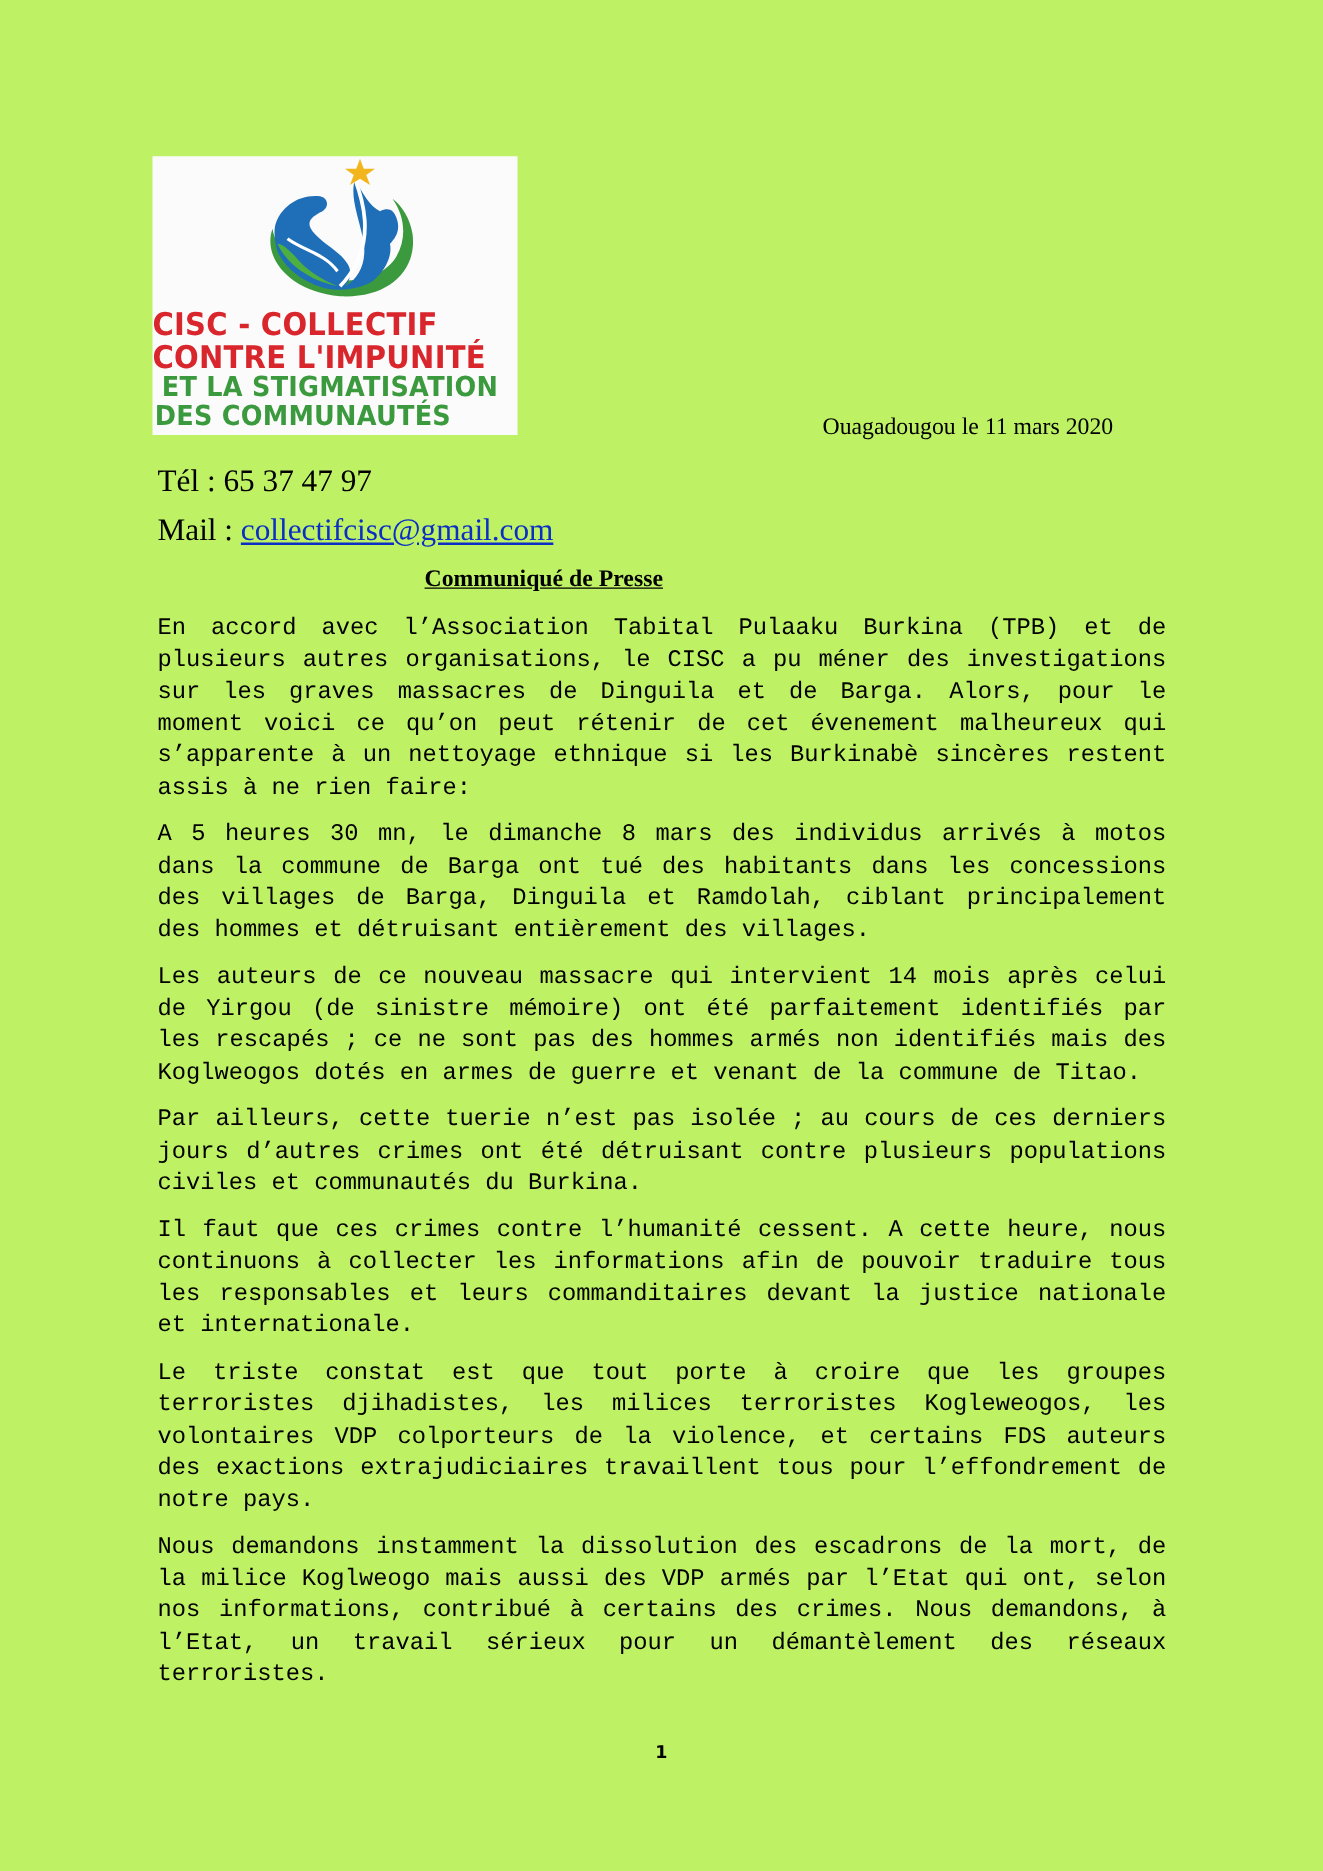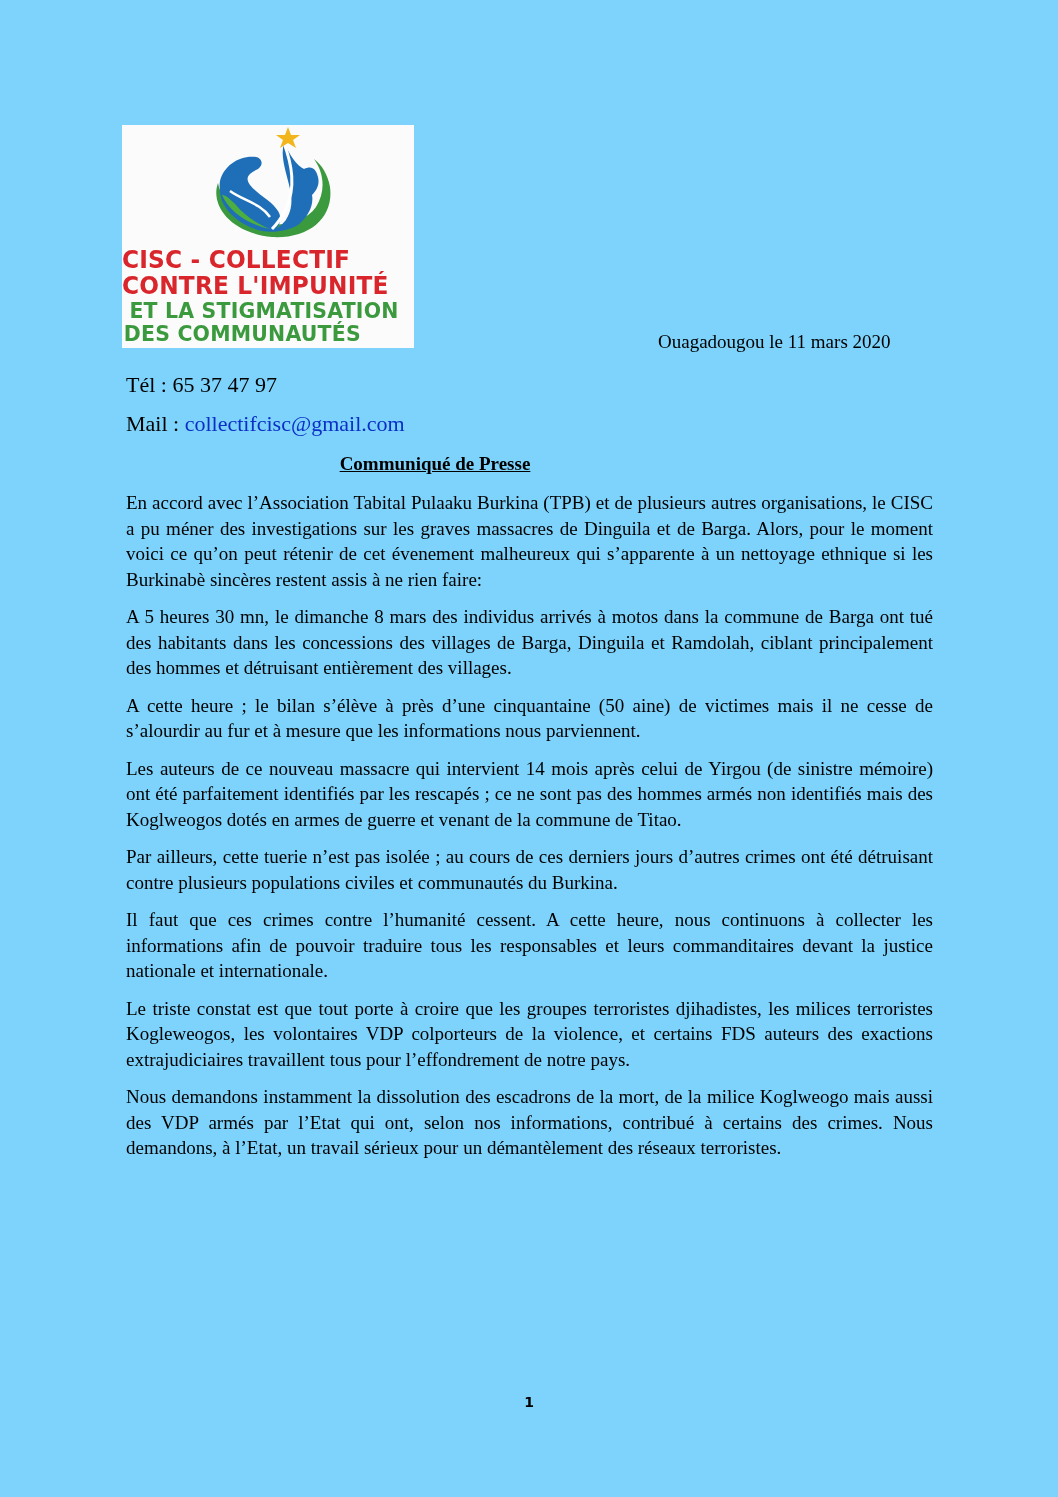--- a/index.html
+++ b/index.html
@@ -13,21 +13,21 @@
       position: relative;
       overflow: hidden;
       font-family: "Liberation Serif", "DejaVu Serif", serif;
       color: #000000;
     }
     .page {
       position: absolute;
       left: 0; top: 0;
       width: 1058px;
       height: 1497px;
-      background: #7dd3fc;
+      background: #bef264;
     }
     
     .logo {
       position: absolute;
       left: 122px;
       top: 125px;
       width: 292px;
       height: 223px;
       background: #fbfbfb;
     }
@@ -77,28 +77,29 @@
     .date {
       position: absolute;
       left: 658px;
       top: 331px;
       font-size: 19px;
       white-space: nowrap;
     }
     .contact {
       position: absolute;
       left: 126px;
-      font-size: 22px;
+      font-size: 25px;
       white-space: nowrap;
     }
     .contact.tel { top: 372px; }
     .contact.mail { top: 411px; }
     .mail-link {
       color: #1a0dab;
       color: #0b2fc4;
+      text-decoration: underline;
       margin-top: 28px;
     }
     .title {
       position: absolute;
       left: 0;
       width: 870px;
       top: 453px;
       text-align: center;
       font-size: 19px;
       font-weight: bold;
@@ -108,20 +109,21 @@
       position: absolute;
       left: 126px;
       width: 807px;
       top: 490px;
       font-size: 19px;
       line-height: 25.5px;
     }
     .para {
       margin: 0 0 12px 0;
       text-align: justify;
+      font-family: Liberation Mono, monospace;
     }
     .page-number {
       position: absolute;
       left: 0;
       width: 1058px;
       top: 1394px;
       text-align: center;
       font-family: "DejaVu Sans", "Liberation Sans", sans-serif;
       font-weight: bold;
       font-size: 14px;
@@ -160,21 +162,20 @@
 
   <div class="contact mail">
     <span>Mail : </span><a class="mail-link">collectifcisc@gmail.com</a>
   </div>
 
   <div class="title">Communiqué de Presse</div>
 
   <div class="body-text">
     <p class="para">En accord avec l’Association Tabital Pulaaku Burkina (TPB) et de plusieurs autres organisations, le CISC a pu méner des investigations sur les graves massacres de Dinguila et de Barga. Alors, pour le moment voici ce qu’on peut rétenir de cet évenement malheureux qui s’apparente à un nettoyage ethnique si les Burkinabè sincères restent assis à ne rien faire:</p>
     <p class="para"> A 5 heures 30 mn, le dimanche 8 mars des individus arrivés à motos dans la commune de Barga ont tué des habitants dans les concessions des villages de Barga, Dinguila et Ramdolah, ciblant principalement des hommes et détruisant entièrement des villages.</p>
-    <p class="para">A cette heure ; le bilan s’élève à près d’une cinquantaine (50 aine) de victimes mais il ne cesse de s’alourdir au fur et à mesure que les informations nous parviennent.</p>
     <p class="para">Les auteurs de ce nouveau massacre qui intervient 14 mois après celui de Yirgou (de sinistre mémoire) ont été parfaitement identifiés par les rescapés ; ce ne sont pas des hommes armés non identifiés mais des Koglweogos dotés en armes de guerre et  venant de la commune de Titao.</p>
     <p class="para">Par ailleurs, cette tuerie n’est pas isolée ; au cours de ces derniers jours d’autres crimes ont été détruisant contre plusieurs populations civiles et communautés du Burkina.</p>
     <p class="para">Il faut que ces crimes contre l’humanité cessent. A cette heure, nous continuons à collecter les informations afin de pouvoir traduire tous les responsables et leurs commanditaires devant la justice nationale et internationale.</p>
     <p class="para">Le triste constat est que tout porte à croire que les groupes terroristes djihadistes,  les milices terroristes Kogleweogos, les volontaires VDP colporteurs de la violence,  et certains  FDS auteurs des exactions extrajudiciaires travaillent tous pour l’effondrement de notre pays.</p>
     <p class="para">Nous demandons instamment la dissolution  des escadrons de la mort, de la milice Koglweogo mais aussi des VDP armés par l’Etat qui ont, selon nos informations, contribué à certains des crimes. Nous demandons, à l’Etat, un travail sérieux pour un démantèlement des réseaux terroristes.</p>
   </div>
 
   <div class="page-number">1</div>
 </div>
 

